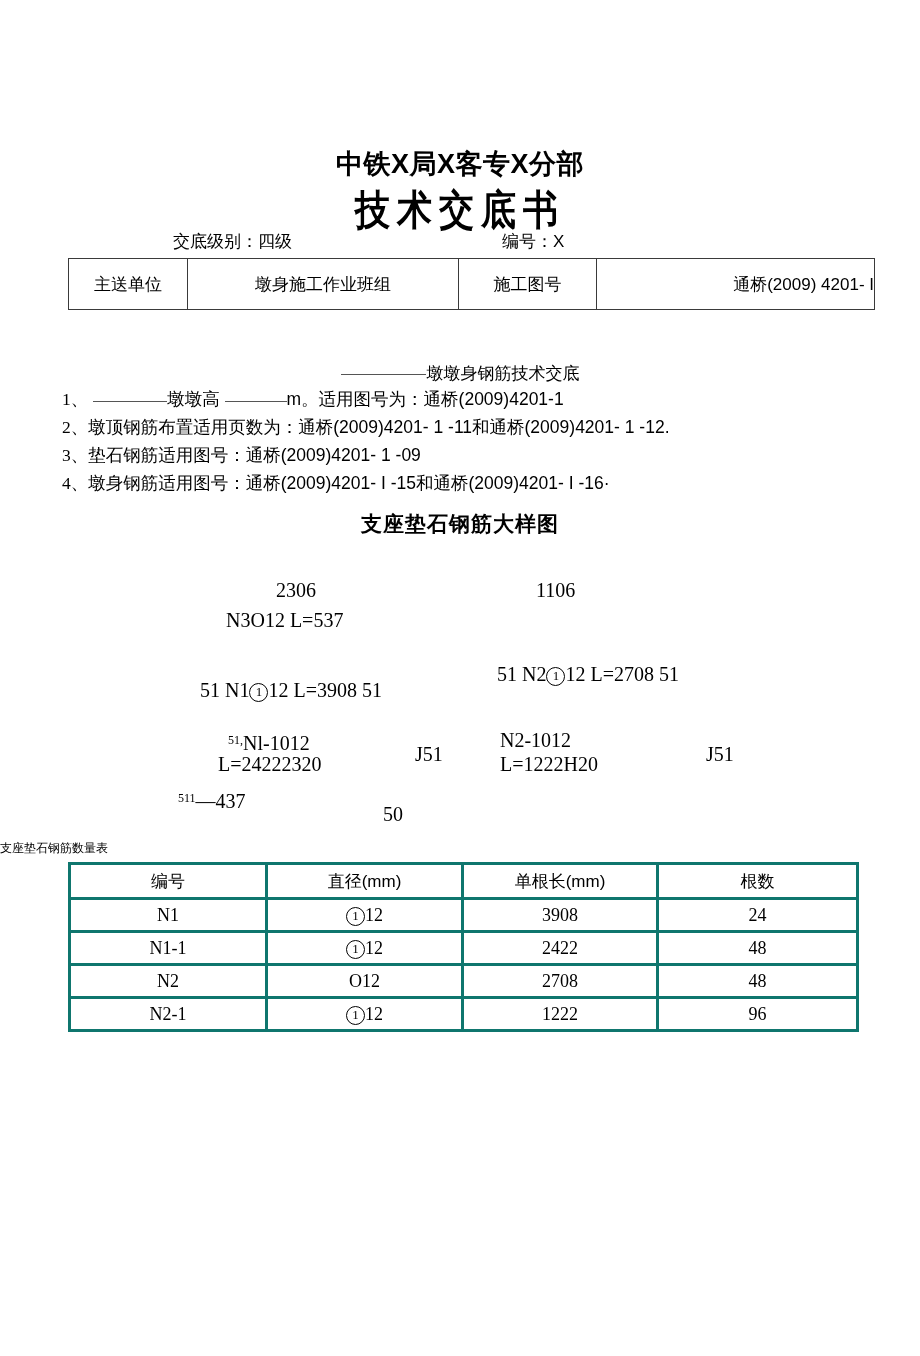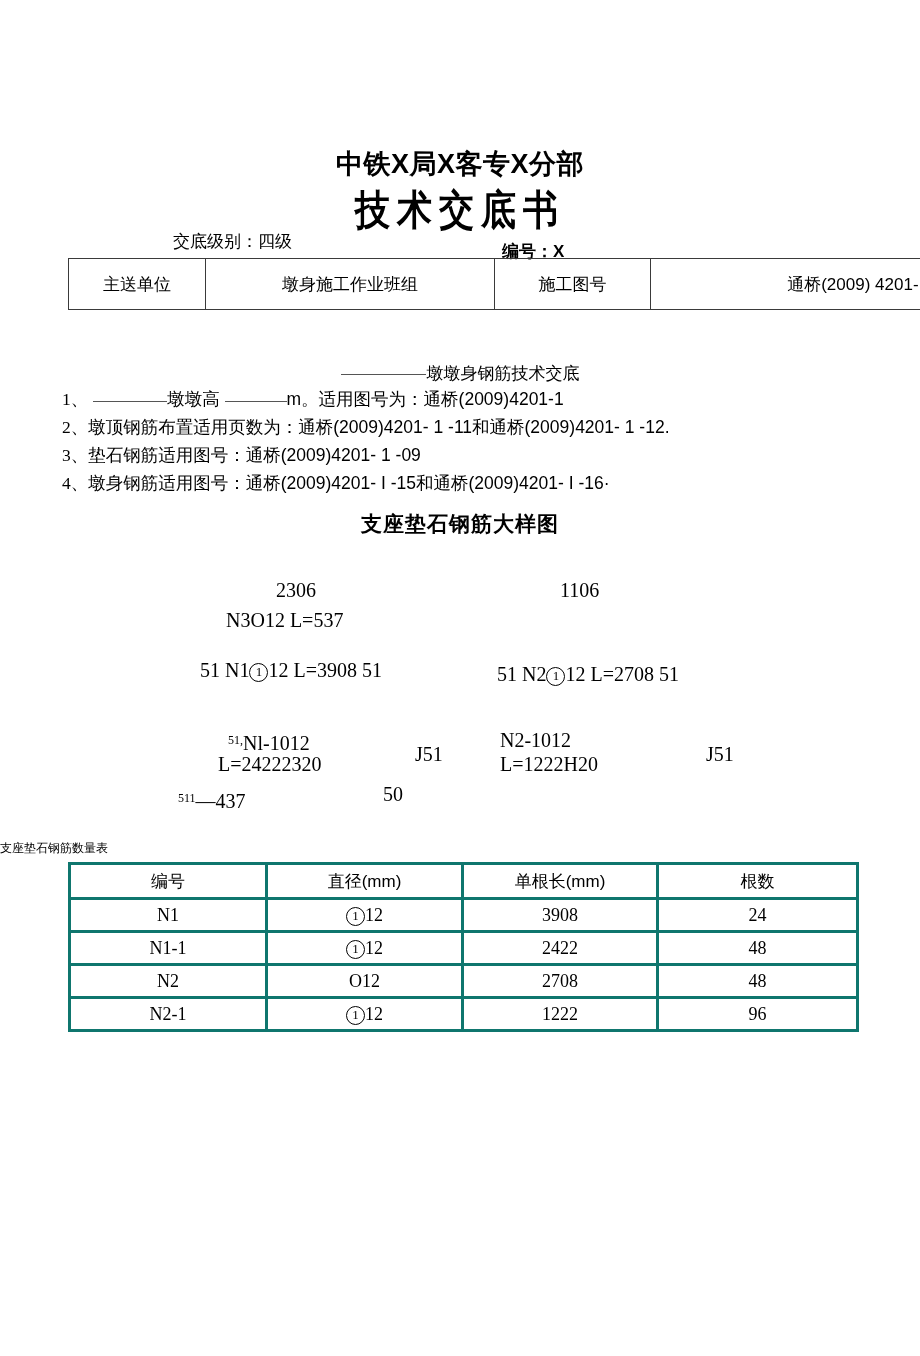--- a/index.html
+++ b/index.html
@@ -63,42 +63,41 @@
   }
   .meta-level {
     position: absolute;
     left: 105px;
     top: 0;
     white-space: nowrap;
   }
   .meta-no {
     position: absolute;
     left: 434px;
-    top: 10px;
-    white-space: nowrap;
-    font-weight: bold;
+    top: 0;
+    white-space: nowrap;
   }
 
   
   .hdr-table {
     position: absolute;
     left: 68px;
     top: 258px;
     width: 788px;
     border-collapse: collapse;
     table-layout: fixed;
   }
   .hdr-table td {
     border: 1px solid #3a3a3a;
     height: 50px;
     text-align: center;
     vertical-align: middle;
     font-family: "Liberation Sans", "DejaVu Sans", sans-serif;
     font-size: 17px;
-    padding: 0 9px;
+    padding: 0 0;
   }
   .hdr-table td.c1 { width: 118px; }
   .hdr-table td.c2 { width: 270px; margin-top: 25px; }
   .hdr-table td.c3 { width: 137px; }
   .hdr-table td.c4 { width: 263px; }
   .hdr-table td.val-left { text-align: right; padding-left: 14px; }
 
   
   .sub-title {
     position: absolute;
@@ -266,24 +265,24 @@
     <div class="list-item">
       <span class="num">4、</span><span>墩身钢筋适用图号：通桥(2009)4201- I -15和通桥(2009)4201- I -16·</span>
     </div>
   </div>
 
   <div class="draw-title">支座垫石钢筋大样图</div>
 
   <div class="draw-area">
 
     <div class="dlab" style="left:276px; top:28px;">2306</div>
-    <div class="dlab" style="left:560px; top:28px;font-family:Liberation Serif, serif;">1106</div>
+    <div class="dlab" style="left:536px; top:28px;font-family:Liberation Serif, serif;">1106</div>
     <div class="dlab" style="left:226px; top:58px;">N3O12 L=537</div>
 
-    <div class="dlab" style="left:200px; top:108px;">
+    <div class="dlab" style="left:200px; top:128px;">
       <span>51</span>
       <span>N1</span><span class="circled">1</span><span>12 L=3908</span>
       <span class="small">51</span>
     </div>
 
     <div class="dlab" style="left:497px; top:112px;">
       <span>51</span>
       <span>N2</span><span class="circled">1</span><span>12 L=2708</span>
       <span class="small">51</span>
     </div>
@@ -296,21 +295,21 @@
     <div class="dlab" style="left:415px; top:192px;">J51</div>
 
     <div class="dlab" style="left:500px; top:178px;">N2-1012</div>
     <div class="dlab" style="left:500px; top:202px;">L=1222H20</div>
 
     <div class="dlab" style="left:706px; top:192px;">J51</div>
 
     <div class="dlab" style="left:178px; top:236px;">
       <span class="sup-inline">511</span><span>—437</span>
     </div>
-    <div class="dlab" style="left:383px; top:232px;text-align:right;">50</div>
+    <div class="dlab" style="left:383px; top:252px;text-align:right;">50</div>
 
   </div>
 
   <div class="qty-title">支座垫石钢筋数量表</div>
 
   <table class="qty-table">
     <colgroup>
       <col class="k1">
         <col class="k2">
         <col class="k3">

